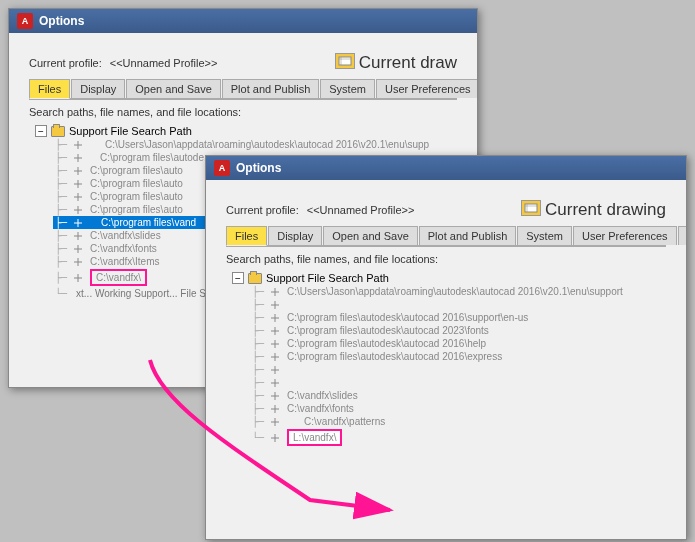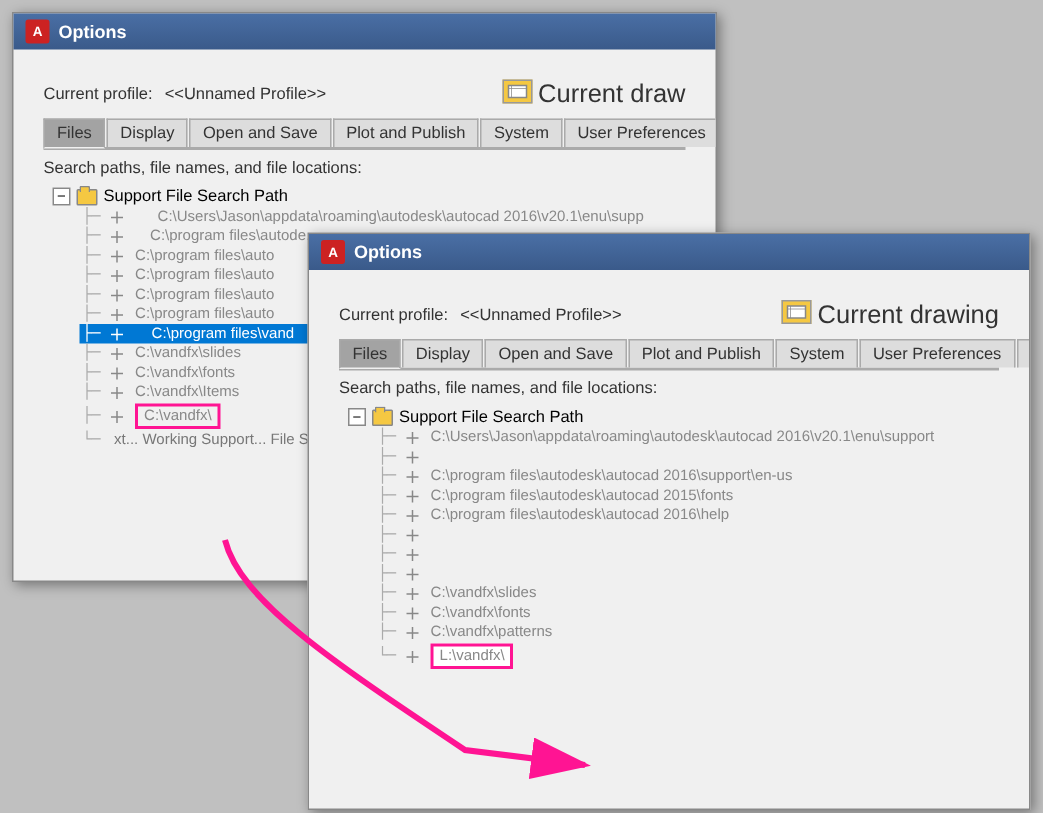--- a/index.html
+++ b/index.html
@@ -99,21 +99,21 @@
       background: #ddd;
       border: 1px solid #aaa;
       border-bottom: none;
       cursor: pointer;
       font-size: 11px;
       color: #333;
       white-space: nowrap;
     }
 
     .tab.active {
-      background: #a3a3a3;
+      background: #fde047;
       border-bottom: 1px solid #f0f0f0;
       margin-bottom: -1px;
       z-index: 1;
     }
 
     .search-label {
       margin-bottom: 6px;
       color: #333;
       font-size: 11px;
     }
@@ -429,36 +429,37 @@
               <line x1="5" y1="1" x2="5" y2="9" stroke="#888"></line>
             </svg>
           <span style="margin-left:3px;">C:\program files\autodesk\autocad 2016\support\en-us</span>
         </div>
         <div class="tree-connector tree-item">
           <span class="connector-line">├─</span>
           <svg width="10" height="10" viewBox="0 0 10 10" style="flex-shrink:0">
               <line x1="1" y1="5" x2="9" y2="5" stroke="#888"></line>
               <line x1="5" y1="1" x2="5" y2="9" stroke="#888"></line>
             </svg>
-          <span style="margin-left:3px;">C:\program files\autodesk\autocad 2015\fonts</span>
+          <span style="margin-left:3px;">C:\program files\autodesk\autocad 2023\fonts</span>
         </div>
         <div class="tree-connector tree-item">
           <span class="connector-line">├─</span>
           <svg width="10" height="10" viewBox="0 0 10 10" style="flex-shrink:0">
               <line x1="1" y1="5" x2="9" y2="5" stroke="#888"></line>
               <line x1="5" y1="1" x2="5" y2="9" stroke="#888"></line>
             </svg>
           <span style="margin-left:3px;">C:\program files\autodesk\autocad 2016\help</span>
         </div>
         <div class="tree-connector tree-item">
           <span class="connector-line">├─</span>
           <svg width="10" height="10" viewBox="0 0 10 10" style="flex-shrink:0">
               <line x1="1" y1="5" x2="9" y2="5" stroke="#888"></line>
               <line x1="5" y1="1" x2="5" y2="9" stroke="#888"></line>
             </svg>
+          <span style="margin-left:3px;">C:\program files\autodesk\autocad 2016\express</span>
         </div>
         <div class="tree-connector tree-item">
           <span class="connector-line">├─</span>
           <svg width="10" height="10" viewBox="0 0 10 10" style="flex-shrink:0">
               <line x1="1" y1="5" x2="9" y2="5" stroke="#888"></line>
               <line x1="5" y1="1" x2="5" y2="9" stroke="#888"></line>
             </svg>
         </div>
         <div class="tree-connector tree-item">
           <span class="connector-line">├─</span>
@@ -482,21 +483,21 @@
               <line x1="5" y1="1" x2="5" y2="9" stroke="#888"></line>
             </svg>
           <span style="margin-left:3px;">C:\vandfx\fonts</span>
         </div>
         <div class="tree-connector tree-item">
           <span class="connector-line">├─</span>
           <svg width="10" height="10" viewBox="0 0 10 10" style="flex-shrink:0">
               <line x1="1" y1="5" x2="9" y2="5" stroke="#888"></line>
               <line x1="5" y1="1" x2="5" y2="9" stroke="#888"></line>
             </svg>
-          <span style="margin-left:3px;">C:\vandfx\patterns</span>
+          <span style="margin-left:20px;">C:\vandfx\patterns</span>
         </div>
 
         <div class="tree-connector tree-item">
           <span class="connector-line">└─</span>
           <svg width="10" height="10" viewBox="0 0 10 10" style="flex-shrink:0">
               <line x1="1" y1="5" x2="9" y2="5" stroke="#888"></line>
               <line x1="5" y1="1" x2="5" y2="9" stroke="#888"></line>
             </svg>
           <span style="margin-left:3px; border: 2px solid #ff1493; background: white; padding: 1px 4px; display:inline-block;">L:\vandfx\</span>
         </div>

